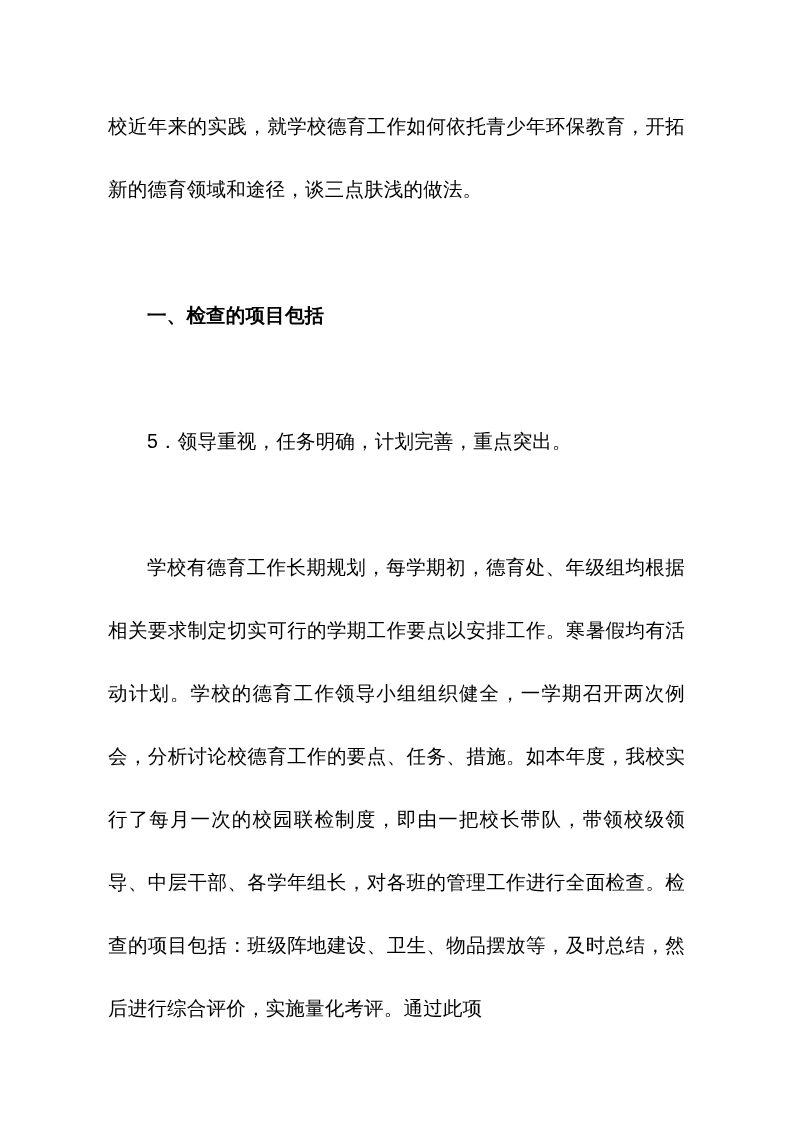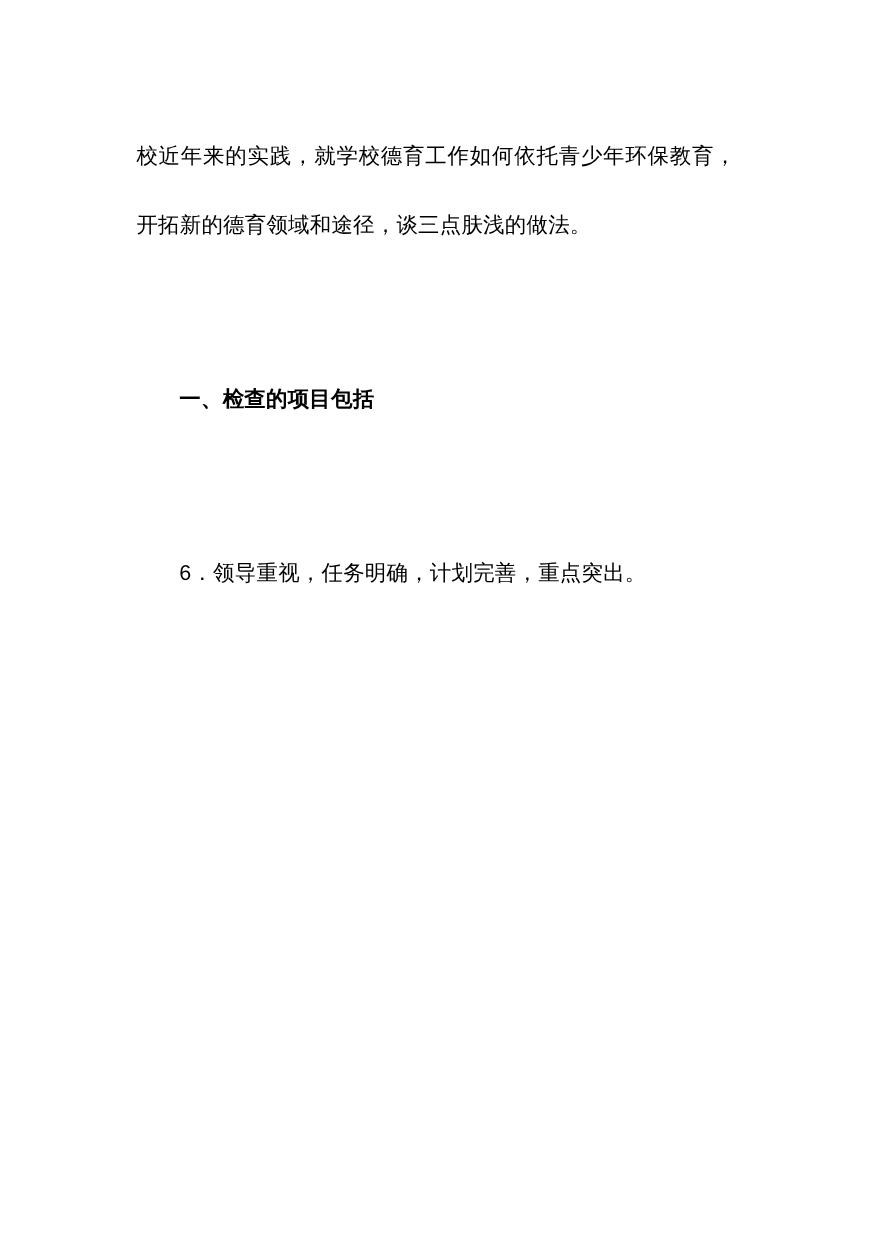--- a/index.html
+++ b/index.html
@@ -19,21 +19,21 @@
     width: 793px;
     height: 1122px;
     background: #ffffff;
     box-sizing: border-box;
     padding: 95px 108px 0 108px;
   }
   .doc-body {
     width: 577px;
   }
   p {
-    margin: 16px;
+    margin: 0;
     font-size: 19.5px;
     line-height: 63px;
     letter-spacing: 0.2px;
     text-align: justify;
     text-justify: inter-ideograph;
     color: #000000;
     font-weight: 400;
   }
   p.continue {
     text-indent: 0;
@@ -56,19 +56,20 @@
   <div class="doc-body">
 
     <p class="continue">校近年来的实践，就学校德育工作如何依托青少年环保教育，开拓新的德育领域和途径，谈三点肤浅的做法。</p>
 
     <div class="gap-lg"></div>
 
     <p class="heading">一、检查的项目包括</p>
 
     <div class="gap-lg"></div>
 
-    <p class="indent">6．领导重视，任务明确，计划完善，重点突出。</p>
+    <p class="indent">5．领导重视，任务明确，计划完善，重点突出。</p>
 
     <div class="gap-lg"></div>
 
+    <p class="indent">学校有德育工作长期规划，每学期初，德育处、年级组均根据相关要求制定切实可行的学期工作要点以安排工作。寒暑假均有活动计划。学校的德育工作领导小组组织健全，一学期召开两次例会，分析讨论校德育工作的要点、任务、措施。如本年度，我校实行了每月一次的校园联检制度，即由一把校长带队，带领校级领导、中层干部、各学年组长，对各班的管理工作进行全面检查。检查的项目包括：班级阵地建设、卫生、物品摆放等，及时总结，然后进行综合评价，实施量化考评。通过此项</p>
 
   </div>
 </div>
 
 </body></html>

